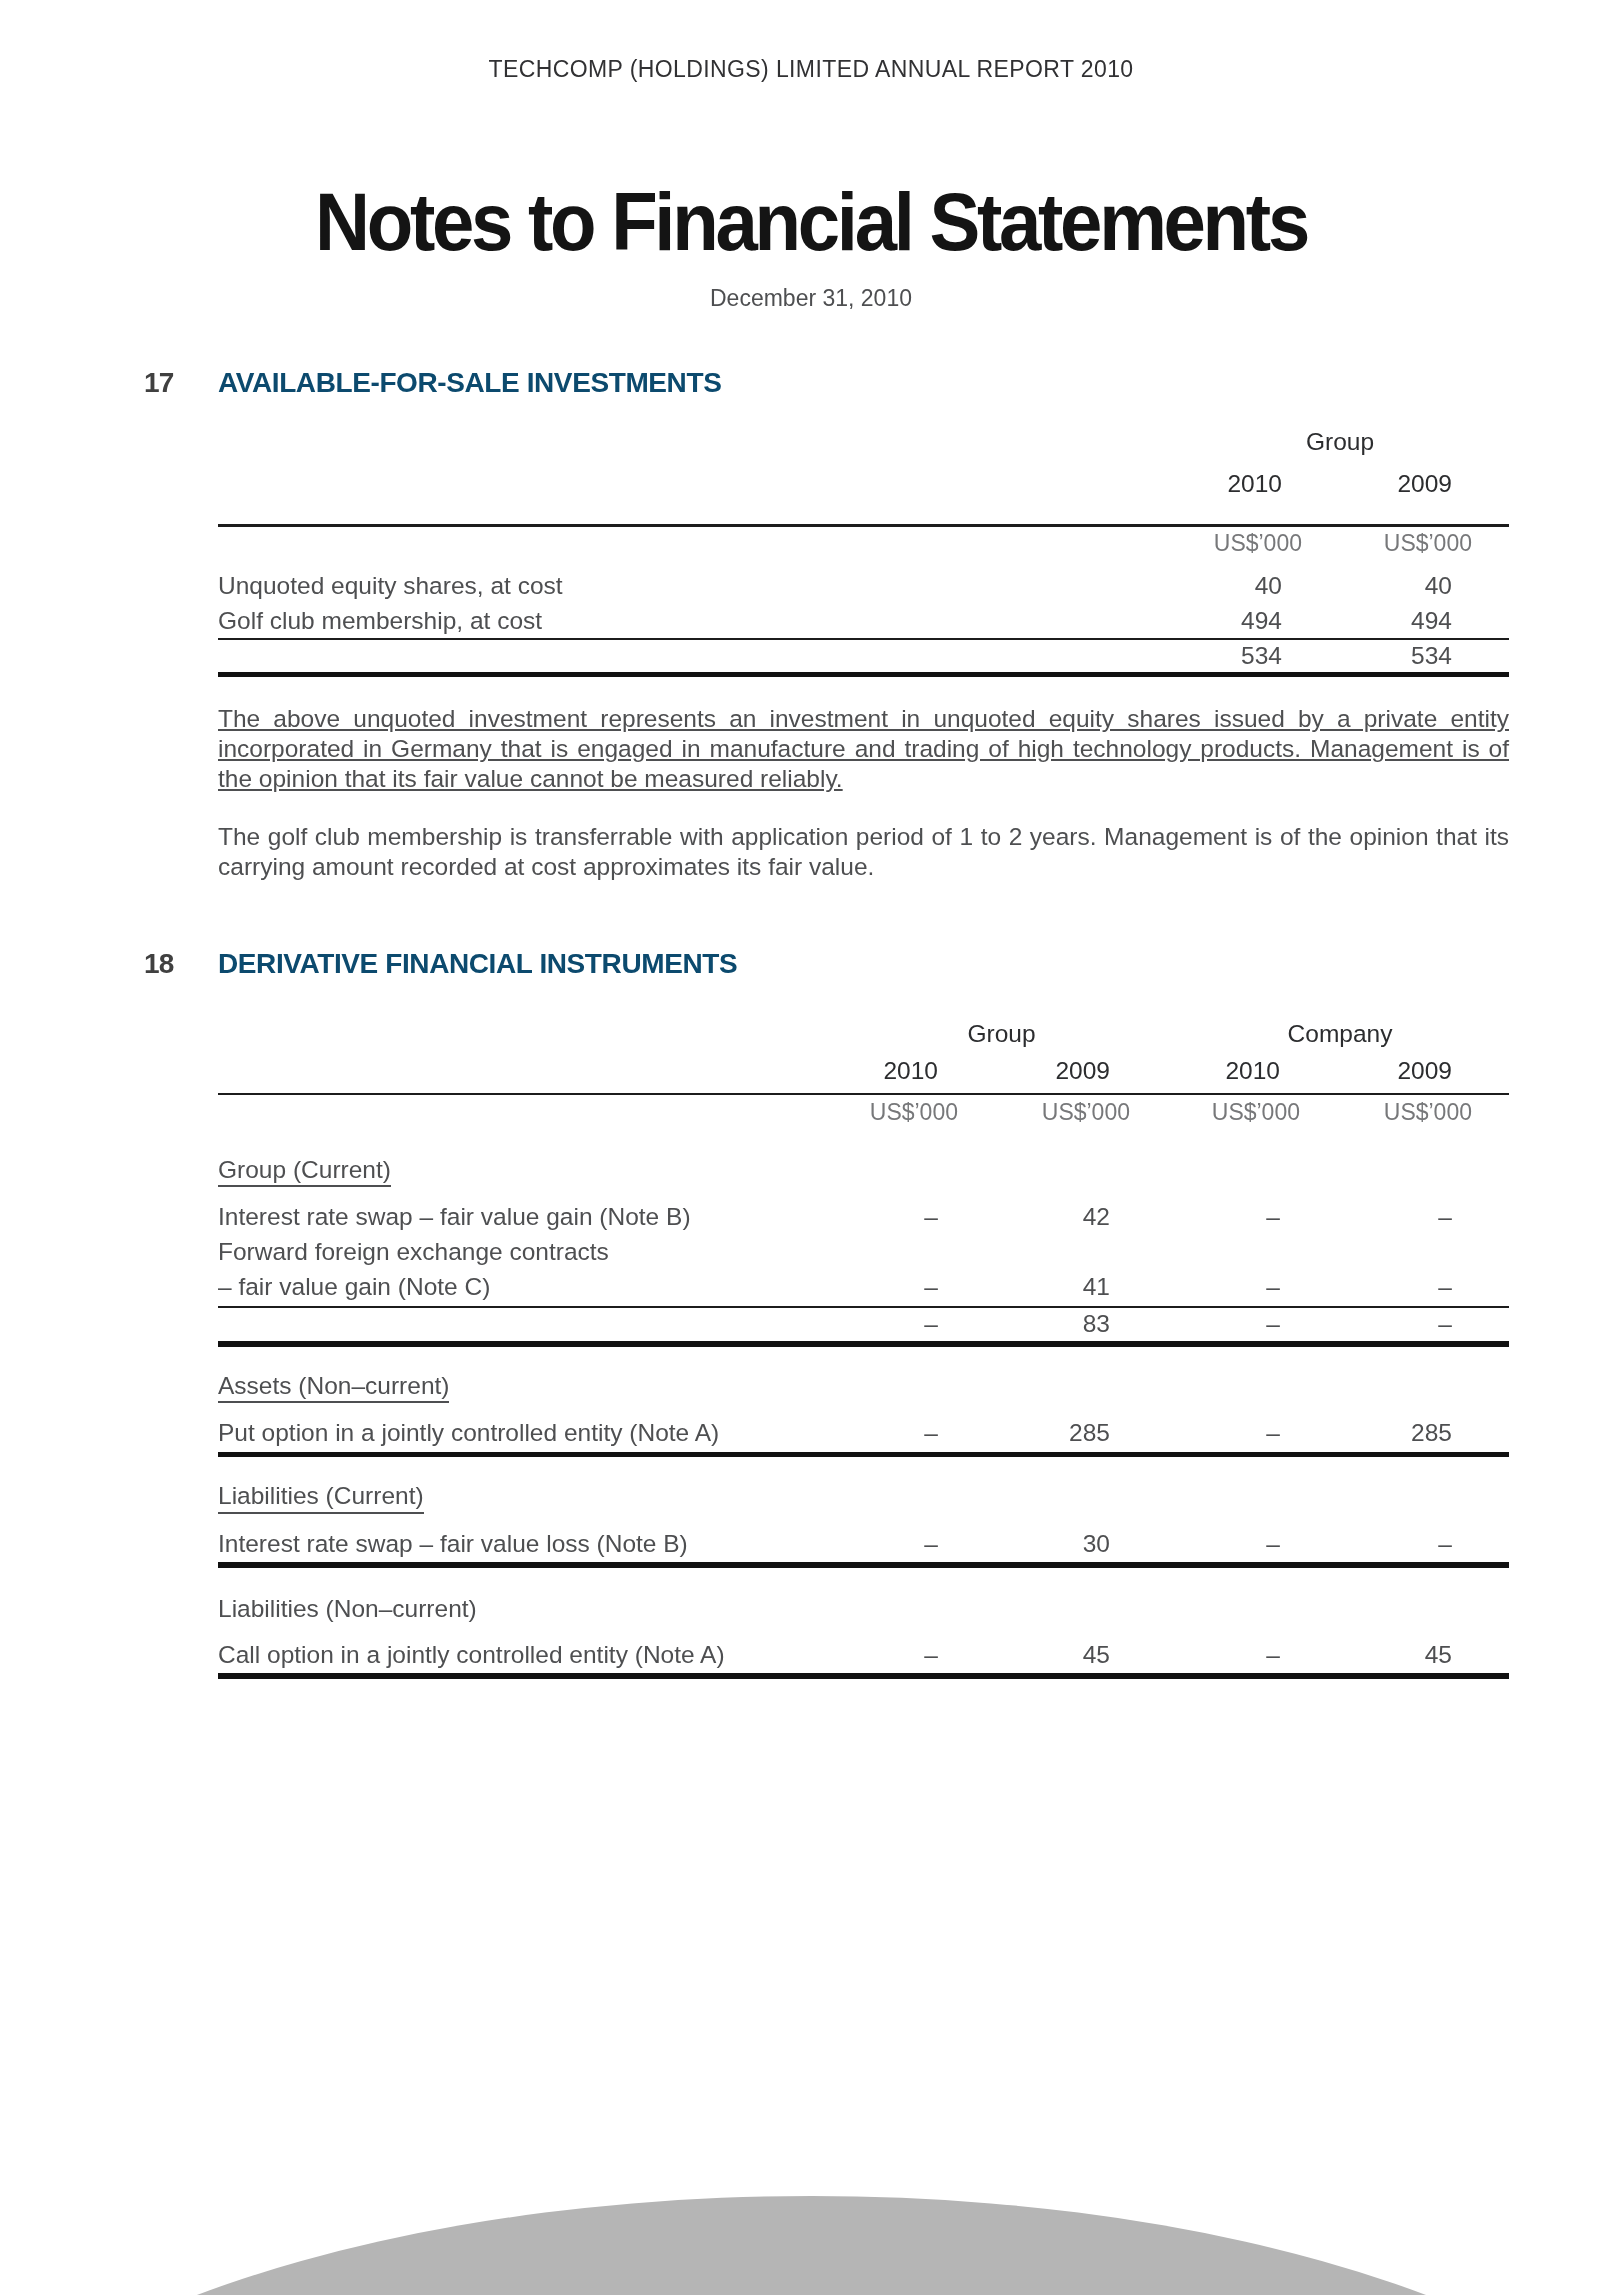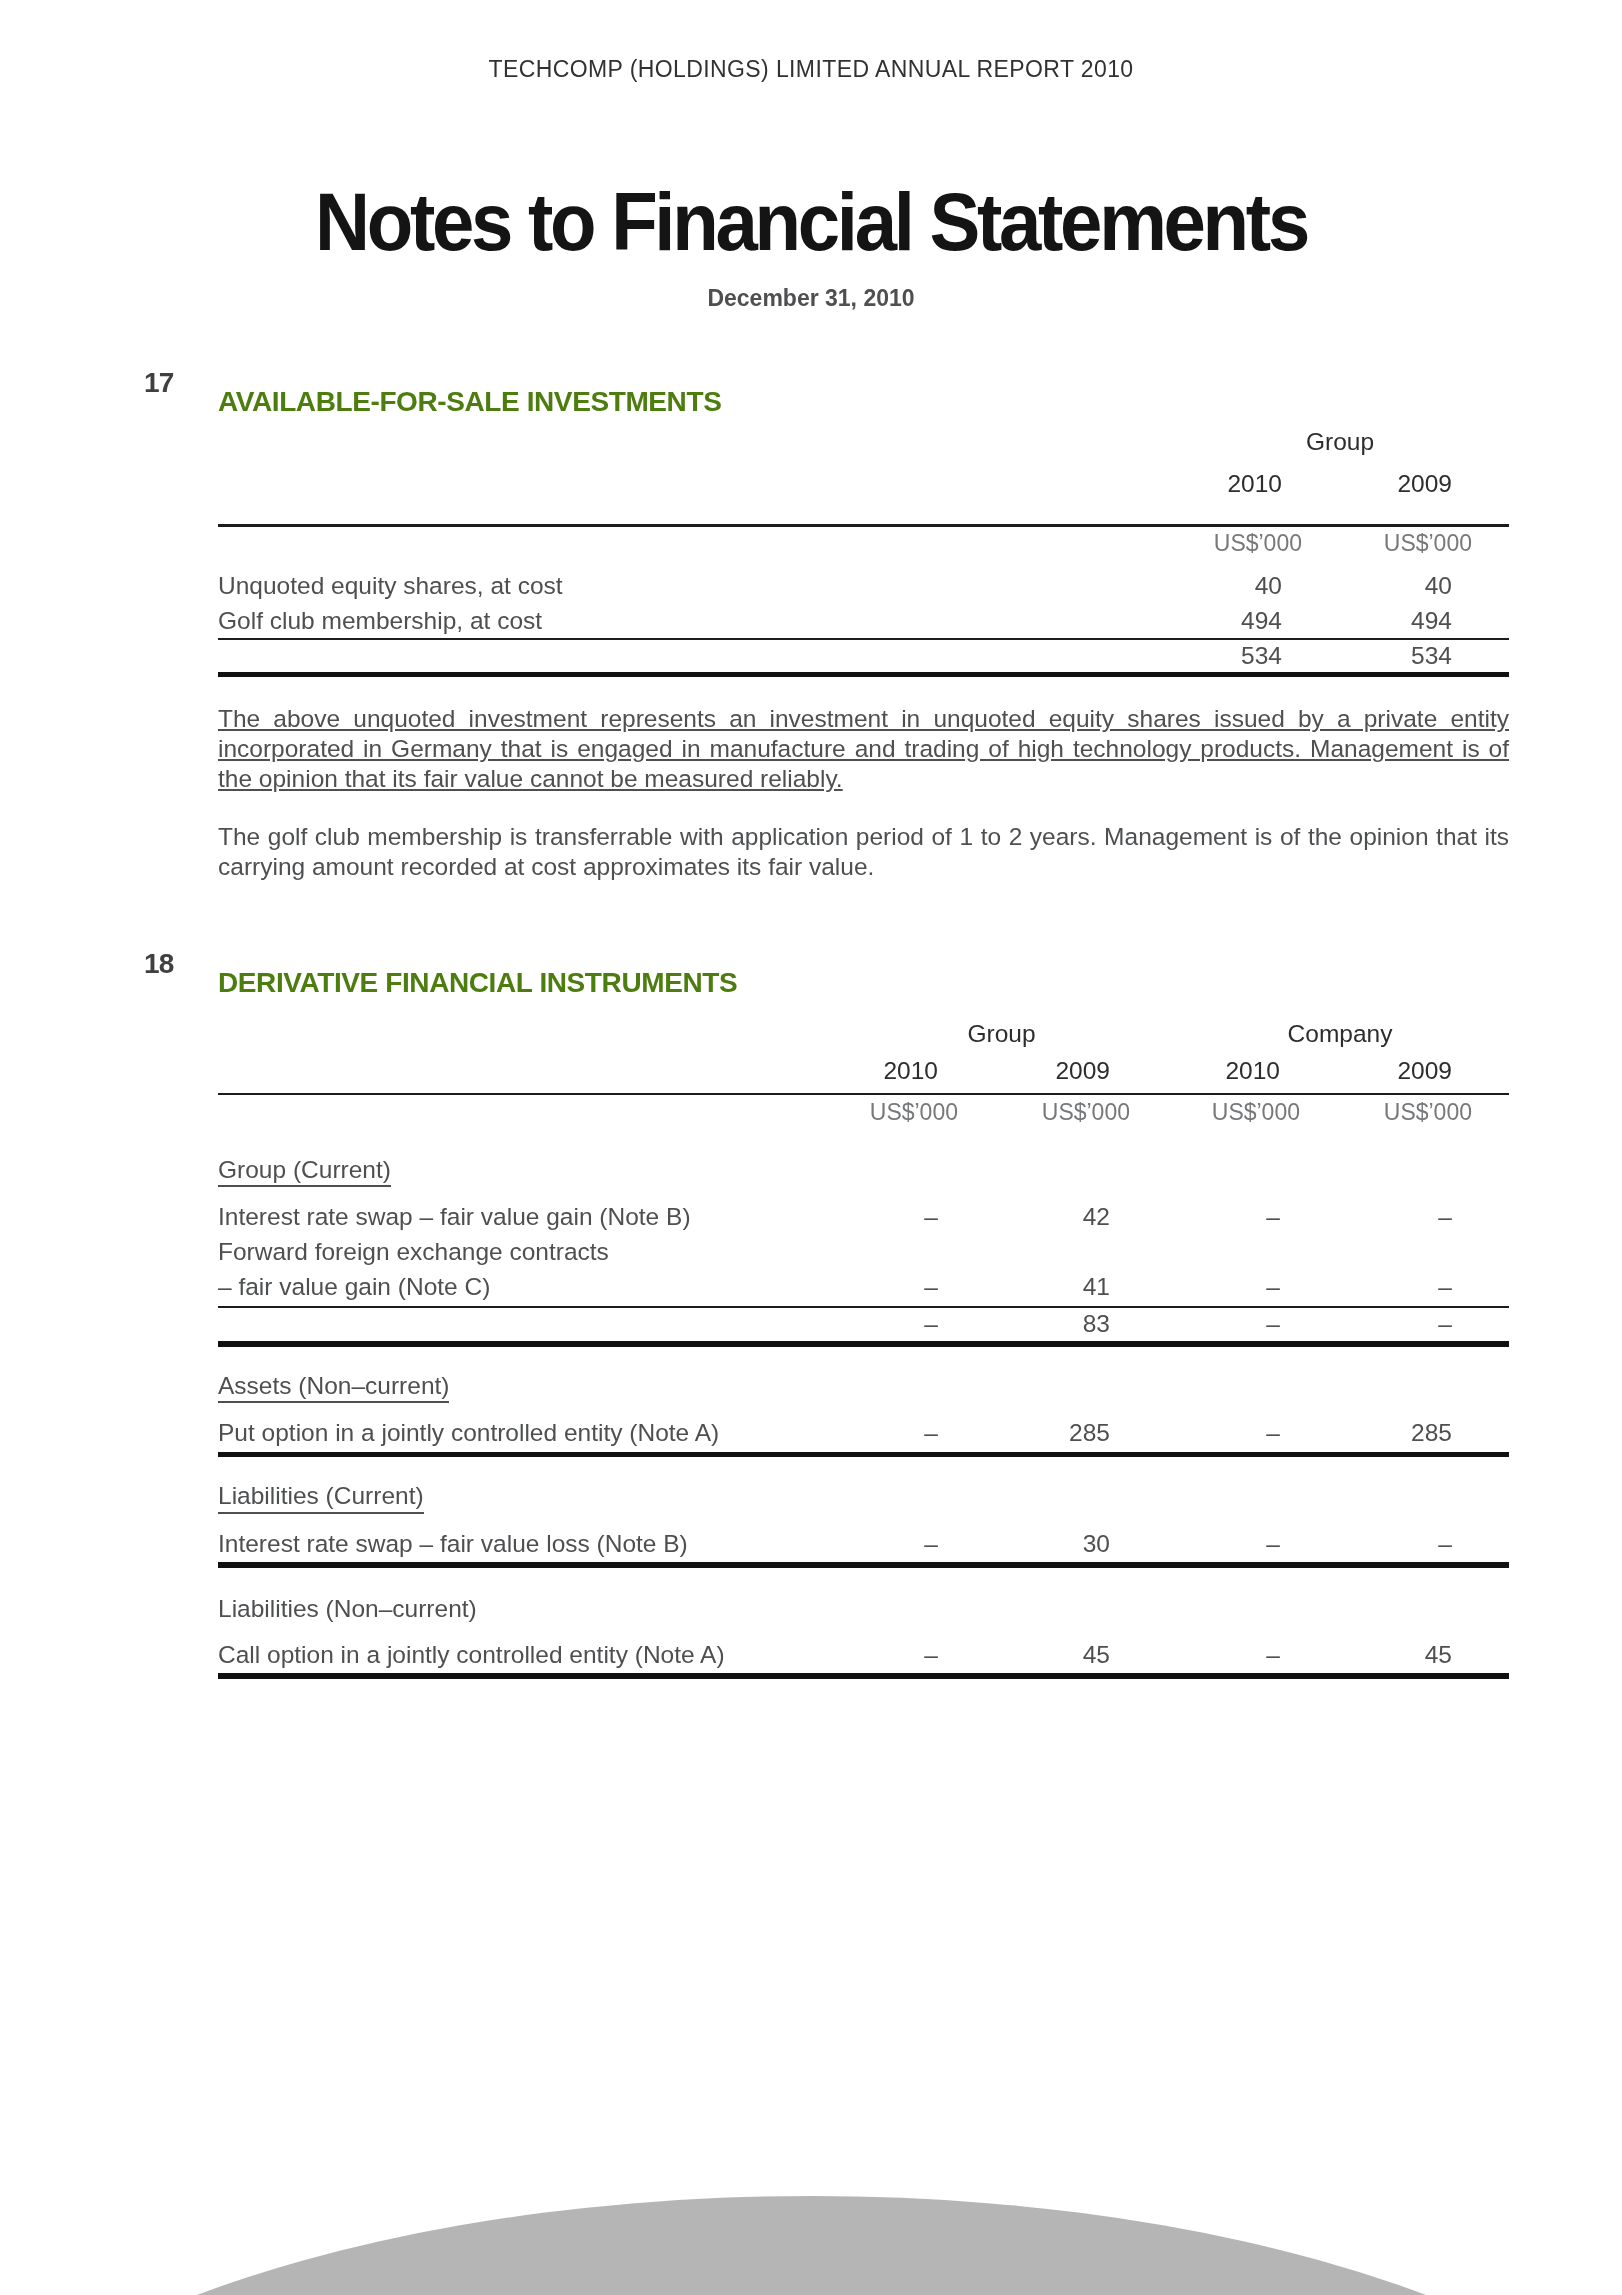--- a/index.html
+++ b/index.html
@@ -19,31 +19,31 @@
     text-align:center; font-size:23px; letter-spacing:0.4px; color:#313133;
   }
   .doc-title{
     position:absolute; top:177px; left:0; width:100%;
     text-align:center; font-size:81px; font-weight:700; letter-spacing:-3.5px;
     color:#141414; line-height:91px; white-space:nowrap;
     transform:scaleX(0.94);
   }
   .doc-subtitle{
     position:absolute; top:285px; left:0; width:100%;
-    text-align:center; font-size:23px; color:#4e4f51;font-weight:bold;
+    text-align:center; font-size:23px; color:#4e4f51;
   }
   
   .sec-heading{position:absolute; left:0; width:100%; height:34px;}
   .sec-heading .sec-num{
     position:absolute; left:144px; top:0;
     font-size:28px; font-weight:700; color:#404040; letter-spacing:-0.7px;
   }
   .sec-heading .sec-title{
     position:absolute; left:218px; top:0;
-    font-size:28px; font-weight:700; color:#4d7c0f; letter-spacing:-0.4px;margin-top:19px;
+    font-size:28px; font-weight:700; color:#0c4a6e; letter-spacing:-0.4px;
   }
   .h17{top:367px;}
   .h18{top:948px;padding-left:15px;}
   
   .fin-table{position:absolute; left:218px; width:1291px; font-size:24.5px;}
   .t17{top:426px;}
   .t18{top:1018px;}
   .frow{display:flex; align-items:baseline; white-space:nowrap;}
   .lbl{flex:1 1 auto; overflow:visible;}
   .cA{flex:none; width:170px; text-align:right;}

